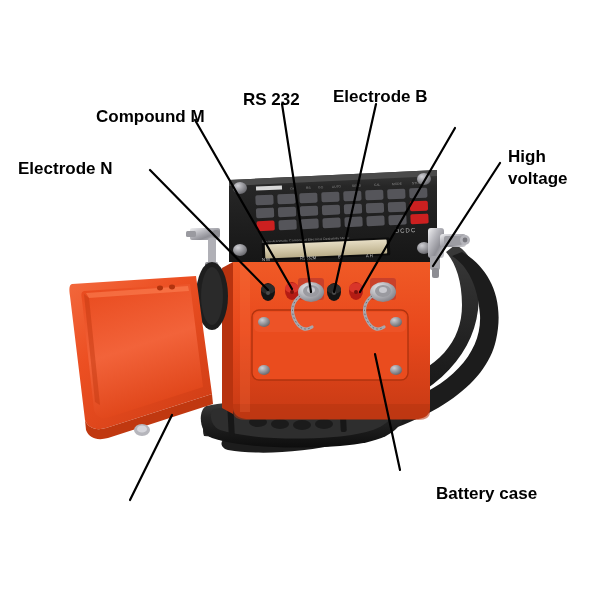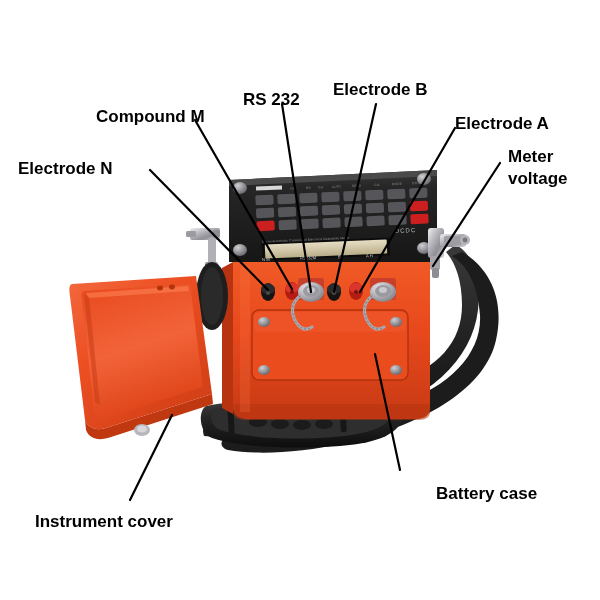--- a/index.html
+++ b/index.html
@@ -305,23 +305,21 @@
       <line x1="130" y1="500" x2="172" y2="415"></line>
     </g>
   </svg>
 
   <div class="label" style="left:18px; top:158px;">Electrode N</div>
 
   <div class="label" style="left:96px; top:106px;">Compound M</div>
 
   <div class="label" style="left:243px; top:89px;">RS 232</div>
 
-  <div class="label" style="left:333px; top:79px;">Electrode B</div>
-
-  <div class="label" style="left:455px; top:113px;">Electrode A</div>
-
-  <div class="label two-line" style="left:508px; top:146px;">Meter voltage</div>
+  <div class="label" style="left:333px; top:86px;">Electrode B</div>
+
+
+  <div class="label two-line" style="left:508px; top:146px;">High voltage</div>
 
   <div class="label" style="left:388px; top:483px;margin-left:48px;">Battery case</div>
 
-  <div class="label" style="left:35px; top:511px;">Instrument cover</div>
 
 </div>
 
 </body></html>

